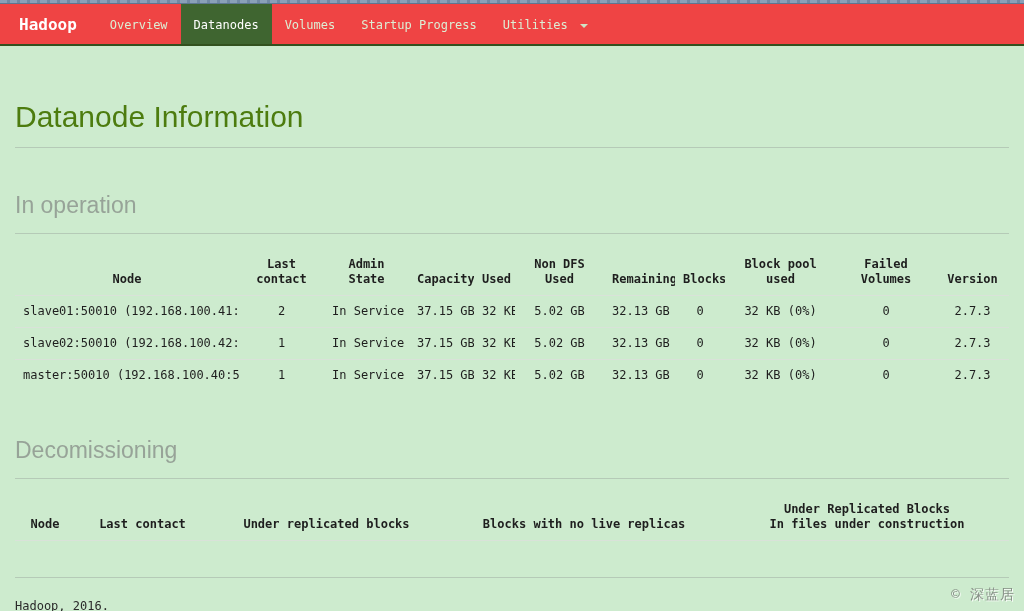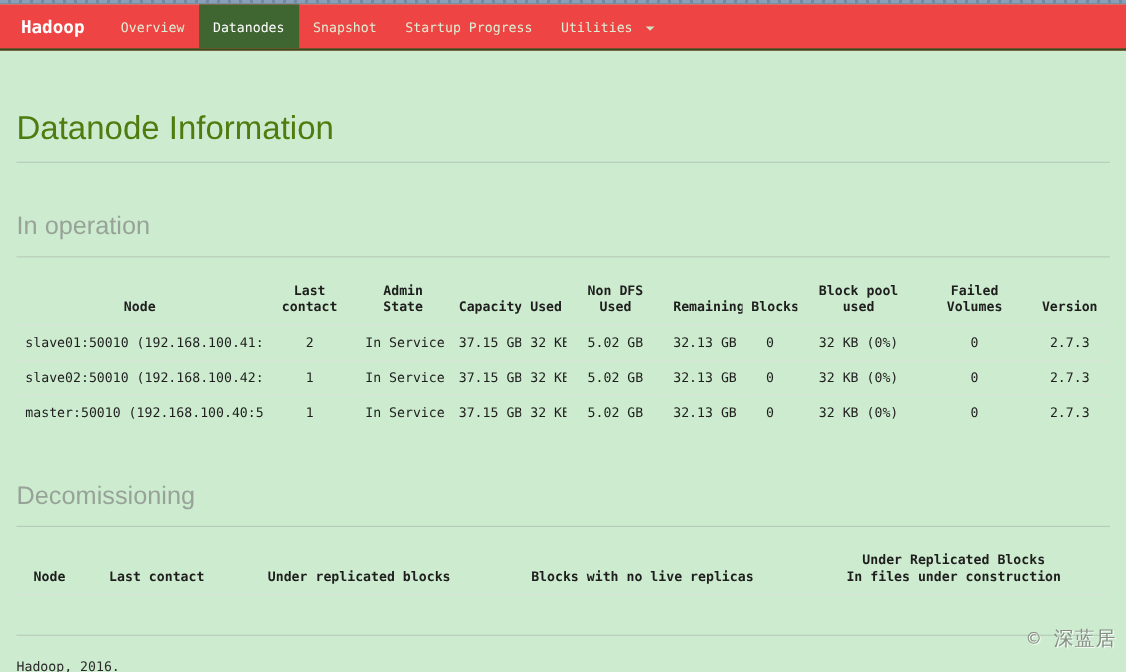--- a/index.html
+++ b/index.html
@@ -138,38 +138,38 @@
   .footer-text {
     margin-top: 21px;
     font-size: 12px;
     color: #2a2a2a;
   }
 
   
   .watermark {
     position: absolute;
     right: 9px;
-    bottom: 19px;
-    font-size: 18px;
+    bottom: 7px;
+    font-size: 14px;
     color: rgba(112,118,112,0.8);
     text-shadow: 1px 1px 0 rgba(255,255,255,0.85);
     letter-spacing: 1px;
   }
 </style>
 </head>
 <body>
 
 <div class="top-strip"></div>
 
 <nav class="navbar">
   <a class="brand">Hadoop</a>
   <ul class="nav-tabs">
     <li class="nav-item">Overview</li>
     <li class="nav-item active">Datanodes</li>
-    <li class="nav-item">Snapshot</li>
+    <li class="nav-item">Volumes</li>
     <li class="nav-item">Startup Progress</li>
     <li class="nav-item">
       <span>Utilities</span>
       <span class="caret"></span>
     </li>
   </ul>
 </nav>
 
 <div class="container">
 

